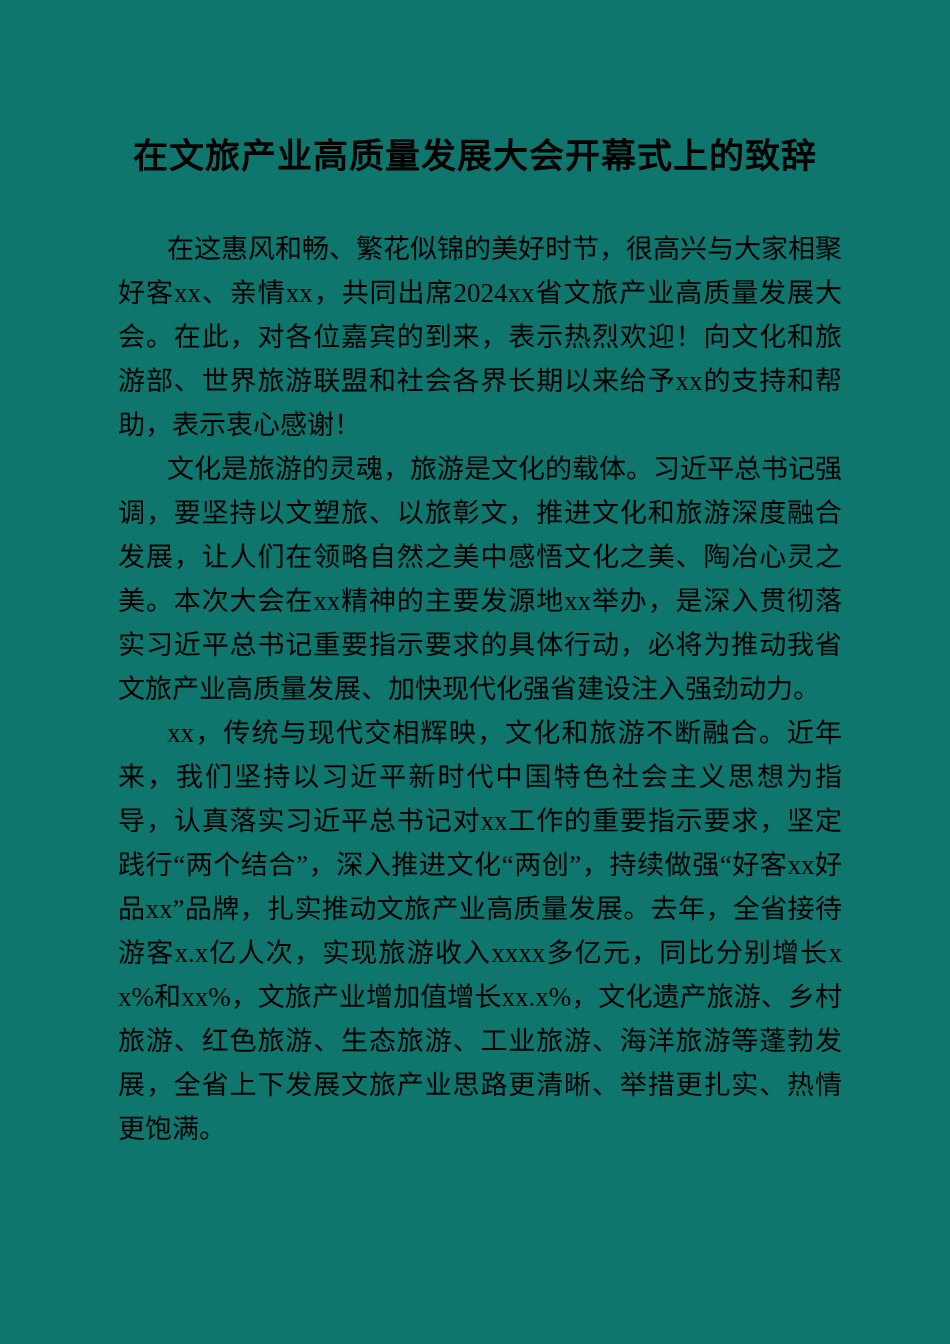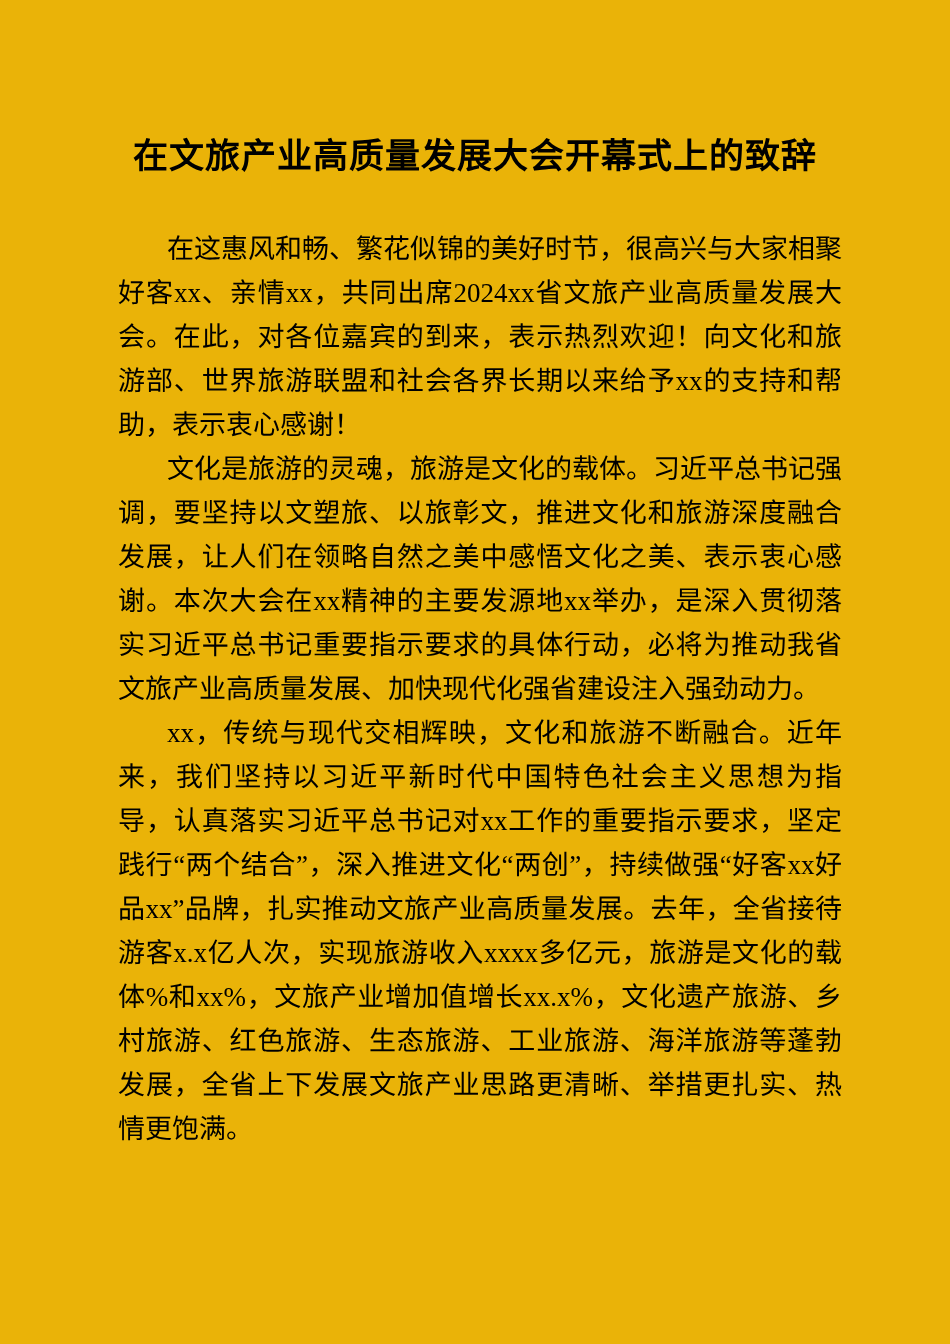--- a/index.html
+++ b/index.html
@@ -4,21 +4,21 @@
 <style>
   html, body {
     margin: 0;
     padding: 0;
     background: #ffffff;
   }
   .page {
     position: relative;
     width: 950px;
     height: 1344px;
-    background: #eab308;
+    background: #0f766e;
     color: #000000;
     overflow: hidden;
     font-family: "Liberation Serif", "DejaVu Serif", serif;
   }
   .doc-title {
     margin: 0;
     padding-top: 132px;
     font-size: 35px;
     font-weight: 700;
     line-height: 50px;
@@ -49,17 +49,17 @@
 <body>
 
 <div class="page">
 
   <h1 class="doc-title">
     <span class="title-line">在文旅产业高质量发展大会开幕式上的致辞</span>
   </h1>
 
   <div class="doc-body">
     <p class="para">在这惠风和畅、繁花似锦的美好时节，很高兴与大家相聚好客xx、亲情xx，共同出席2024xx省文旅产业高质量发展大会。在此，对各位嘉宾的到来，表示热烈欢迎！向文化和旅游部、世界旅游联盟和社会各界长期以来给予xx的支持和帮助，表示衷心感谢！</p>
-    <p class="para">文化是旅游的灵魂，旅游是文化的载体。习近平总书记强调，要坚持以文塑旅、以旅彰文，推进文化和旅游深度融合发展，让人们在领略自然之美中感悟文化之美、表示衷心感谢。本次大会在xx精神的主要发源地xx举办，是深入贯彻落实习近平总书记重要指示要求的具体行动，必将为推动我省文旅产业高质量发展、加快现代化强省建设注入强劲动力。</p>
-    <p class="para">xx，传统与现代交相辉映，文化和旅游不断融合。近年来，我们坚持以习近平新时代中国特色社会主义思想为指导，认真落实习近平总书记对xx工作的重要指示要求，坚定践行“两个结合”，深入推进文化“两创”，持续做强“好客xx好品xx”品牌，扎实推动文旅产业高质量发展。去年，全省接待游客x.x亿人次，实现旅游收入xxxx多亿元，旅游是文化的载体%和xx%，文旅产业增加值增长xx.x%，文化遗产旅游、乡村旅游、红色旅游、生态旅游、工业旅游、海洋旅游等蓬勃发展，全省上下发展文旅产业思路更清晰、举措更扎实、热情更饱满。</p>
+    <p class="para">文化是旅游的灵魂，旅游是文化的载体。习近平总书记强调，要坚持以文塑旅、以旅彰文，推进文化和旅游深度融合发展，让人们在领略自然之美中感悟文化之美、陶冶心灵之美。本次大会在xx精神的主要发源地xx举办，是深入贯彻落实习近平总书记重要指示要求的具体行动，必将为推动我省文旅产业高质量发展、加快现代化强省建设注入强劲动力。</p>
+    <p class="para">xx，传统与现代交相辉映，文化和旅游不断融合。近年来，我们坚持以习近平新时代中国特色社会主义思想为指导，认真落实习近平总书记对xx工作的重要指示要求，坚定践行“两个结合”，深入推进文化“两创”，持续做强“好客xx好品xx”品牌，扎实推动文旅产业高质量发展。去年，全省接待游客x.x亿人次，实现旅游收入xxxx多亿元，同比分别增长xx%和xx%，文旅产业增加值增长xx.x%，文化遗产旅游、乡村旅游、红色旅游、生态旅游、工业旅游、海洋旅游等蓬勃发展，全省上下发展文旅产业思路更清晰、举措更扎实、热情更饱满。</p>
   </div>
 
 </div>
 
 </body></html>

